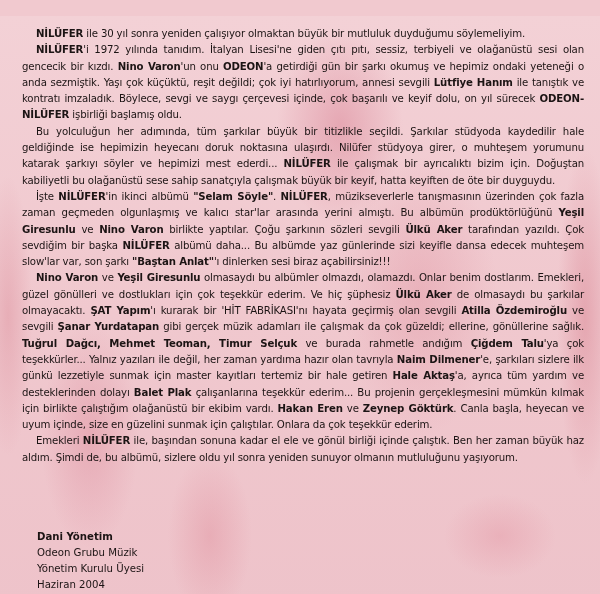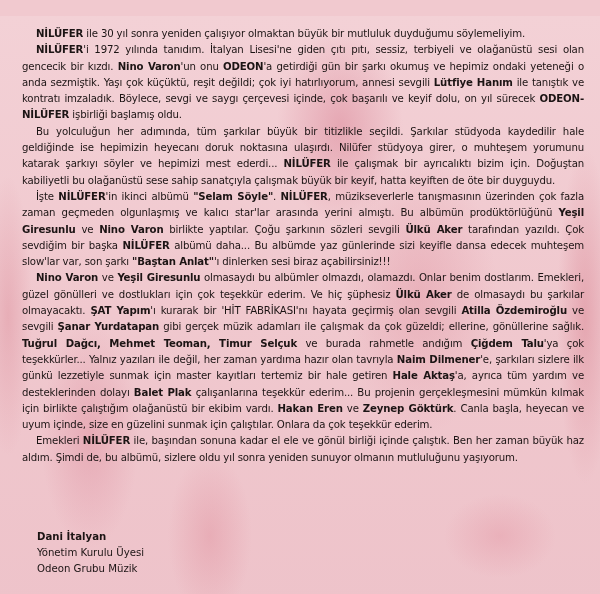--- a/index.html
+++ b/index.html
@@ -44,17 +44,18 @@
   <div class="text-block">
     <p class="para"><b>NİLÜFER</b><span> ile 30 yıl sonra yeniden çalışıyor olmaktan büyük bir mutluluk duyduğumu söylemeliyim.</span></p>
     <p class="para"><b>NİLÜFER</b><span>'i 1972 yılında tanıdım. İtalyan Lisesi'ne giden çıtı pıtı, sessiz, terbiyeli ve olağanüstü sesi olan gencecik bir kızdı. </span><b>Nino Varon</b><span>'un onu </span><b>ODEON</b><span>'a getirdiği gün bir şarkı okumuş ve hepimiz ondaki yeteneği o anda sezmiştik. Yaşı çok küçüktü, reşit değildi; çok iyi hatırlıyorum, annesi sevgili </span><b>Lütfiye Hanım</b><span> ile tanıştık ve kontratı imzaladık. Böylece, sevgi ve saygı çerçevesi içinde,  çok başarılı ve keyif dolu, on yıl sürecek </span><b>ODEON-NİLÜFER</b><span> işbirliği başlamış oldu.</span></p>
     <p class="para"><span>Bu yolculuğun her adımında, tüm şarkılar büyük bir titizlikle seçildi. Şarkılar stüdyoda kaydedilir hale geldiğinde ise hepimizin heyecanı doruk noktasına ulaşırdı. Nilüfer stüdyoya girer, o muhteşem yorumunu katarak şarkıyı söyler ve hepimizi mest ederdi... </span><b>NİLÜFER</b><span> ile çalışmak bir ayrıcalıktı bizim için. Doğuştan kabiliyetli bu  olağanüstü  sese sahip sanatçıyla çalışmak büyük bir keyif, hatta keyiften de öte bir duyguydu.</span></p>
     <p class="para"><span>İşte </span><b>NİLÜFER</b><span>'in ikinci albümü </span><b>"Selam Söyle"</b><span>. </span><b>NİLÜFER</b><span>, müzikseverlerle tanışmasının üzerinden çok fazla zaman geçmeden olgunlaşmış  ve kalıcı star'lar arasında yerini almıştı. Bu albümün prodüktörlüğünü </span><b>Yeşil Giresunlu</b><span> ve </span><b>Nino Varon</b><span> birlikte yaptılar. Çoğu şarkının sözleri sevgili </span><b>Ülkü Aker</b><span> tarafından yazıldı. Çok sevdiğim bir başka </span><b>NİLÜFER</b><span> albümü daha... Bu albümde yaz günlerinde sizi keyifle dansa edecek muhteşem slow'lar var, son şarkı </span><b>"Baştan Anlat"</b><span>'ı dinlerken sesi biraz açabilirsiniz!!!</span></p>
     <p class="para"><b>Nino Varon</b><span> ve </span><b>Yeşil Giresunlu</b><span> olmasaydı bu albümler olmazdı, olamazdı. Onlar benim dostlarım. Emekleri, güzel gönülleri ve dostlukları için çok teşekkür ederim. Ve hiç şüphesiz </span><b>Ülkü Aker</b><span> de olmasaydı bu şarkılar olmayacaktı. </span><b>ŞAT Yapım</b><span>'ı kurarak bir 'HİT FABRİKASI'nı hayata geçirmiş olan sevgili </span><b>Atilla Özdemiroğlu</b><span> ve sevgili </span><b>Şanar Yurdatapan</b><span> gibi gerçek müzik adamları ile çalışmak da çok güzeldi; ellerine, gönüllerine sağlık. </span><b>Tuğrul Dağcı, Mehmet Teoman, Timur Selçuk</b><span> ve burada rahmetle andığım </span><b>Çiğdem Talu</b><span>'ya çok teşekkürler... Yalnız yazıları ile değil, her zaman yardıma hazır olan tavrıyla </span><b>Naim Dilmener</b><span>'e, şarkıları sizlere ilk günkü lezzetiyle sunmak için master kayıtları tertemiz bir hale getiren </span><b>Hale Aktaş</b><span>'a, ayrıca tüm yardım ve desteklerinden dolayı </span><b>Balet Plak</b><span> çalışanlarına teşekkür ederim... Bu projenin gerçekleşmesini mümkün kılmak için birlikte çalıştığım olağanüstü bir ekibim vardı. </span><b>Hakan Eren</b><span> ve </span><b>Zeynep Göktürk</b><span>. Canla başla, heyecan ve uyum içinde, size en güzelini sunmak için çalıştılar. Onlara da çok teşekkür ederim.</span></p>
     <p class="para"><span>Emekleri </span><b>NİLÜFER</b><span> ile, başından sonuna kadar el ele ve gönül birliği içinde çalıştık. Ben her zaman büyük haz aldım. Şimdi de, bu albümü, sizlere oldu yıl sonra yeniden sunuyor olmanın mutluluğunu yaşıyorum.</span></p>
   </div>
 
   <div class="signature">
-    <div class="name">Dani İtalyan</div>
+    <div class="name">Dani Yönetim</div>
+    <div>Odeon Grubu Müzik</div>
     <div>Yönetim Kurulu Üyesi</div>
-    <div>Odeon Grubu Müzik</div>
+    <div>Haziran 2004</div>
   </div>
 </div>
 
 </body></html>

